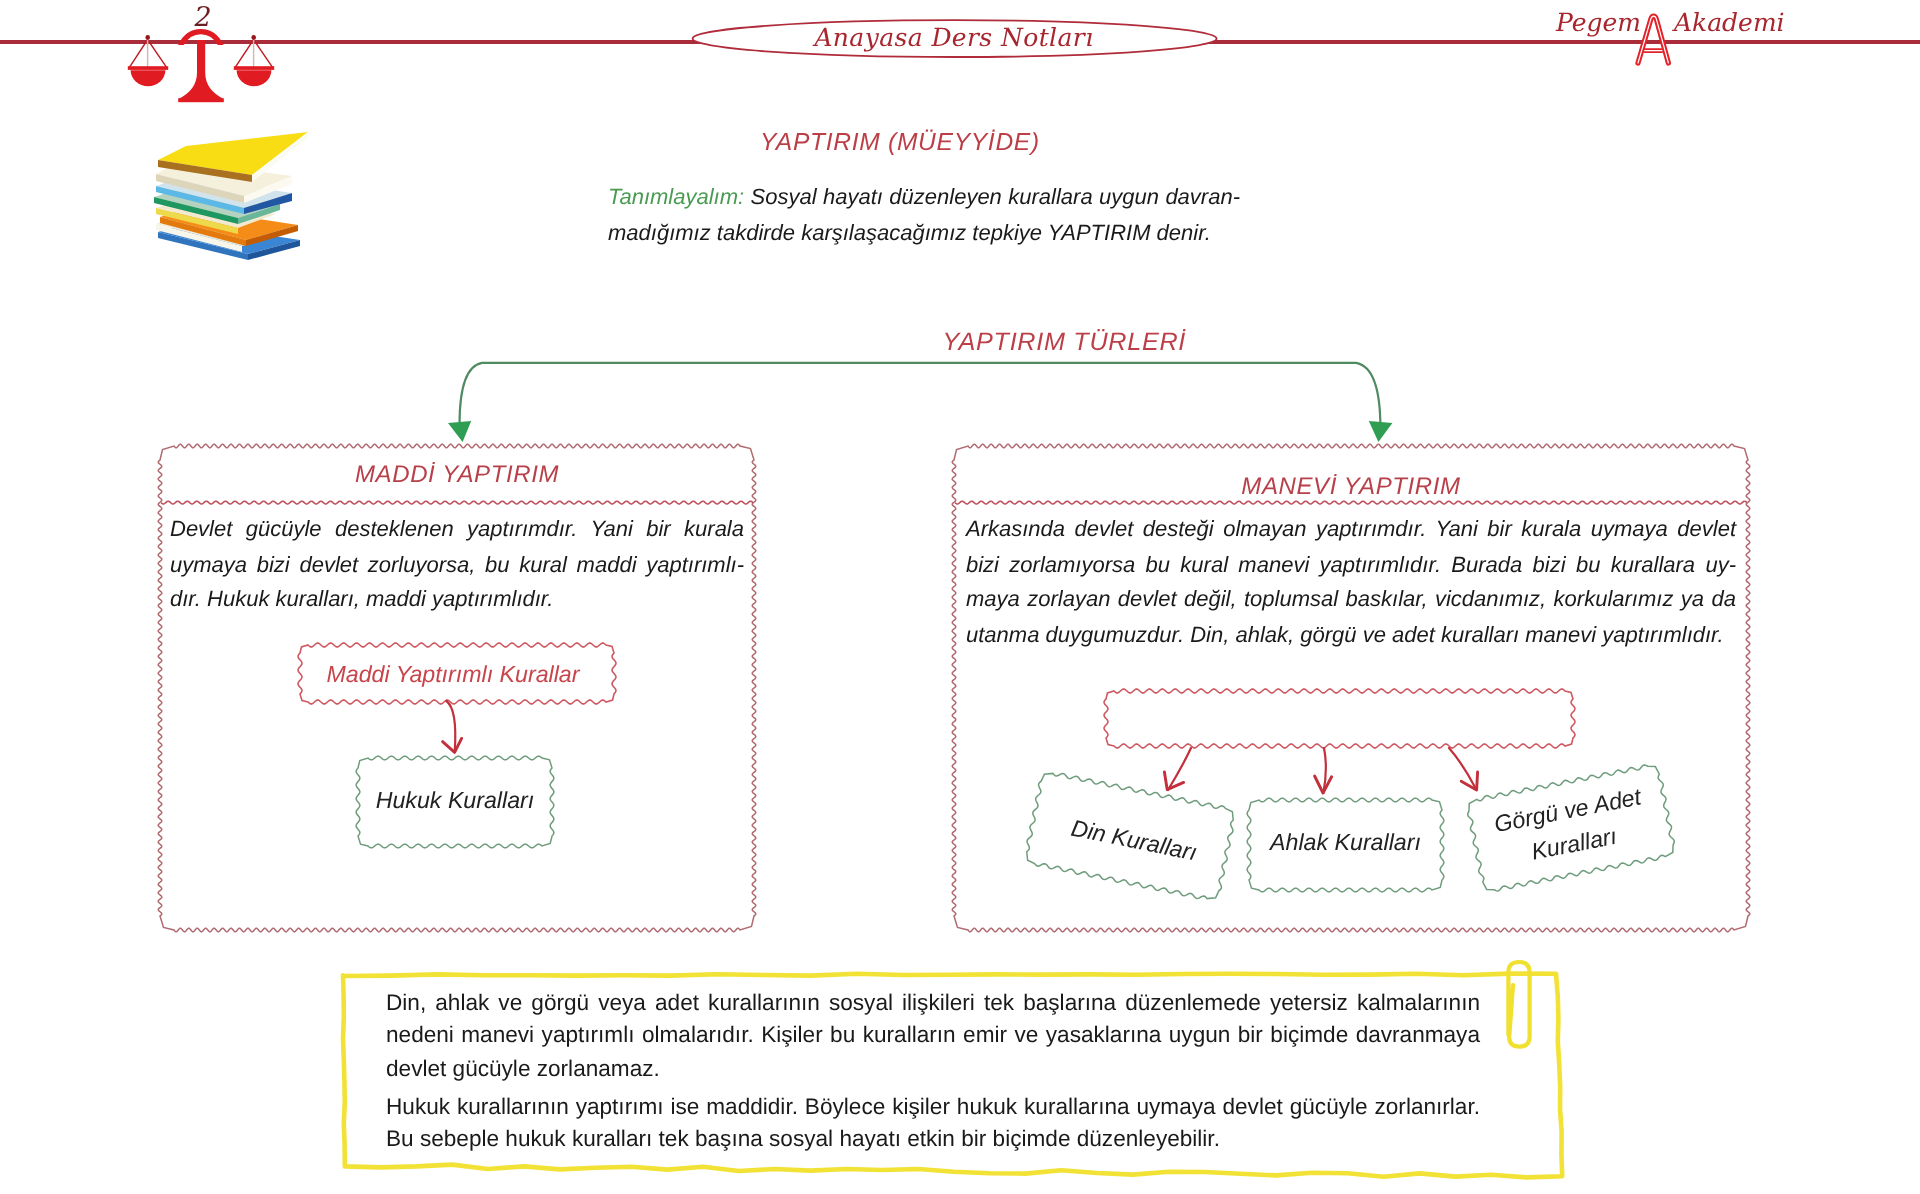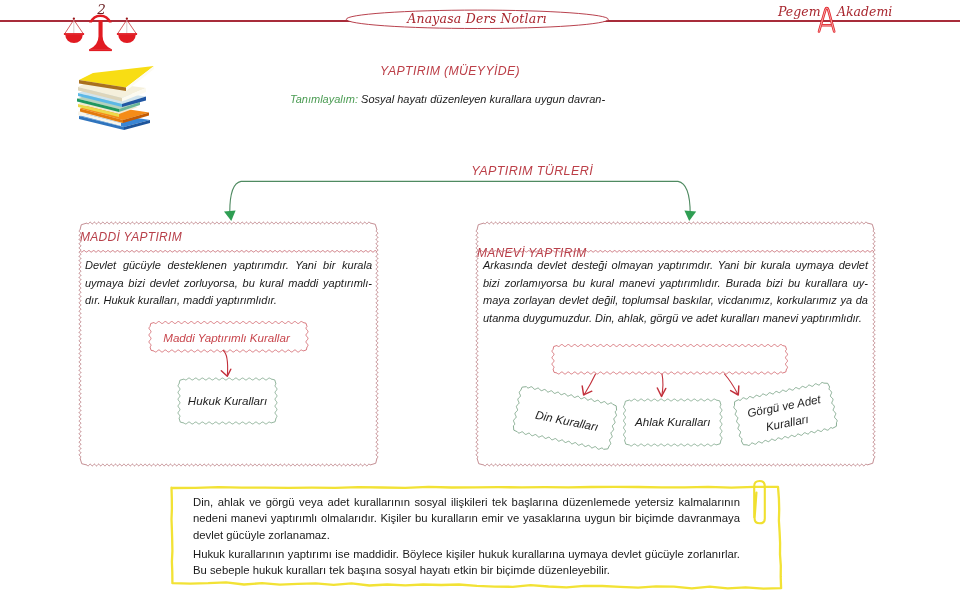--- a/index.html
+++ b/index.html
@@ -14,27 +14,27 @@
   #header-rule{position:absolute;left:0;top:20.4px;width:960px;height:1.7px;background:#a82c3a;}
   #page-number{position:absolute;left:89.5px;top:0.5px;width:24px;text-align:center;
      font-family:"DejaVu Serif",serif;font-style:italic;font-size:13.5px;color:#6b1f22;}
   #center-title{position:absolute;left:346px;top:10.5px;width:262px;text-align:center;
      font-family:"DejaVu Serif",serif;font-style:italic;font-size:12.5px;color:#a8262e;
      letter-spacing:.2px;z-index:5;}
 
   
   #doc-title{position:absolute;left:300px;top:64px;width:300px;text-align:center;
      font-size:12.3px;color:#bc3f48;font-style:italic;letter-spacing:.35px;}
-  #define-block{position:absolute;left:290px;top:90px;width:316px;font-size:11.0px;
+  #define-block{position:absolute;left:304px;top:90px;width:316px;font-size:11.0px;
      color:#1a1a1a;font-style:italic;line-height:18px;text-align:justify;}
   #define-label{color:#4a9b52;font-style:italic;}
   #types-title{position:absolute;left:293px;top:164px;width:300px;text-align:right;
      font-size:12.6px;color:#bc3f48;font-style:italic;letter-spacing:.35px;}
 
-  .box-title{position:absolute;font-size:12px;color:#b8404a;
+  .box-title{position:absolute;text-align:center;font-size:12px;color:#b8404a;
      font-style:italic;letter-spacing:.3px;}
   .box-body{position:absolute;font-size:11px;color:#1a1a1a;font-style:italic;
      line-height:17.6px;}
   .node-label{position:absolute;text-align:center;font-size:11.6px;color:#c8454c;
      font-style:italic;}
   .leaf-label{position:absolute;text-align:center;font-size:11.6px;color:#222;
      font-style:italic;}
 
   #note{position:absolute;left:170px;top:485px;width:640px;height:110px;}
   .note-p{position:absolute;font-size:11.3px;color:#1a1a1a;
@@ -46,20 +46,21 @@
 <body>
 
 <div class="page">
 
   <div id="header-rule"></div>
   <div id="page-number">2</div>
   <div id="center-title">Anayasa Ders Notları</div>
   <div id="doc-title">YAPTIRIM (MÜEYYİDE)</div>
   <div id="define-block">
      <div class="tline"><span id="define-label">Tanımlayalım:</span><span> Sosyal hayatı düzenleyen kurallara uygun davran-</span></div>
+     <div class="tline" style="text-align:left;text-align-last:left">madığımız takdirde karşılaşacağımız tepkiye YAPTIRIM denir.</div>
   </div>
   <div id="types-title">YAPTIRIM TÜRLERİ</div>
 
   <svg class="abs" id="hdr-svg" style="left:0;top:0" width="960" height="56" viewBox="0 0 960 56">
     <g fill="#e11b22">
 
       <g>
         <path d="M64.8 33.6 L73.8 19.8 L83.2 33.6" fill="none" stroke="#c01a1f" stroke-width="0.7"></path>
         <path d="M73.8 19.8 L73.8 33.6" fill="none" stroke="#cdbbbb" stroke-width="0.75"></path>
         <rect x="63.9" y="33.1" width="20.2" height="1.85"></rect>
@@ -96,21 +97,21 @@
 
   <div class="box-title" style="left:80px;top:230px;width:297px">MADDİ YAPTIRIM</div>
   <div class="box-body" style="left:85px;top:257px;width:287px">
       <span class="tline">Devlet gücüyle desteklenen yaptırımdır. Yani bir kurala</span>
       <span class="tline">uymaya bizi devlet zorluyorsa, bu kural maddi yaptırımlı-</span>
       <span class="tline">dır. Hukuk kuralları, maddi yaptırımlıdır.</span>
     </div>
   <div class="node-label" style="left:148px;top:331px;width:157px">Maddi Yaptırımlı Kurallar</div>
   <div class="leaf-label" style="left:177px;top:394px;width:101px">Hukuk Kuralları</div>
 
-  <div class="box-title" style="left:477px;top:246px;width:397px">MANEVİ YAPTIRIM</div>
+  <div class="box-title" style="left:477px;top:236px;width:397px">MANEVİ YAPTIRIM</div>
   <div class="box-body" style="left:483px;top:257px;width:385px">
       <span class="tline">Arkasında devlet desteği olmayan yaptırımdır. Yani bir kurala uymaya devlet</span>
       <span class="tline">bizi zorlamıyorsa bu kural manevi yaptırımlıdır. Burada bizi bu kurallara uy-</span>
       <span class="tline">maya zorlayan devlet değil, toplumsal baskılar, vicdanımız, korkularımız ya da</span>
       <span class="tline">utanma duygumuzdur. Din, ahlak, görgü ve adet kuralları manevi yaptırımlıdır.</span>
     </div>
   <div class="leaf-label" style="left:518px;top:414px;width:98px;transform:rotate(11.5deg)">Din Kuralları</div>
   <div class="leaf-label" style="left:624.5px;top:415px;width:96.5px">Ahlak Kuralları</div>
   <div class="leaf-label" style="left:737px;top:397px;width:97px;transform:rotate(-11deg);line-height:17px">
     <span>Görgü ve Adet</span><br>

